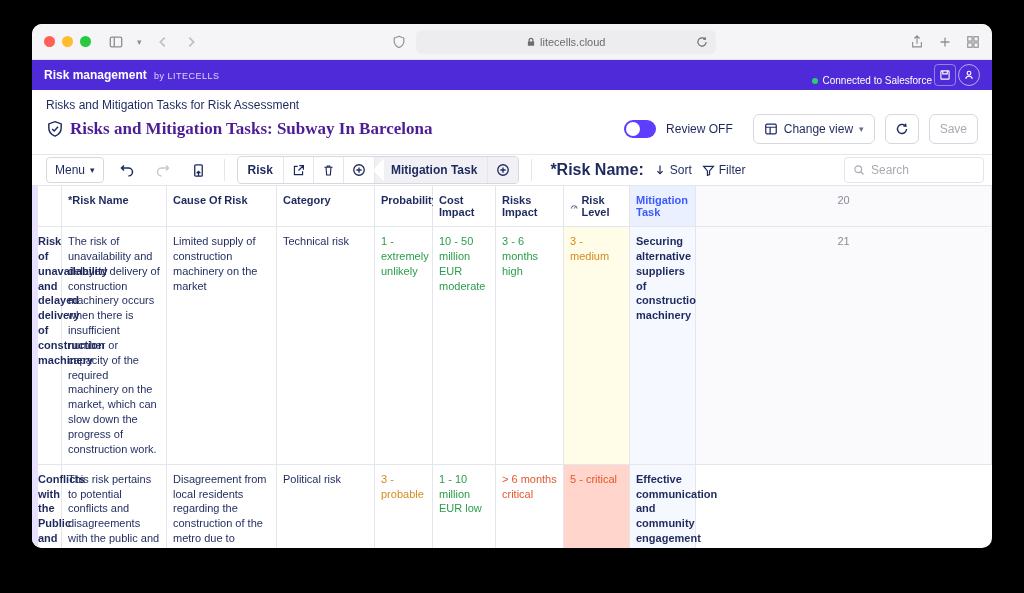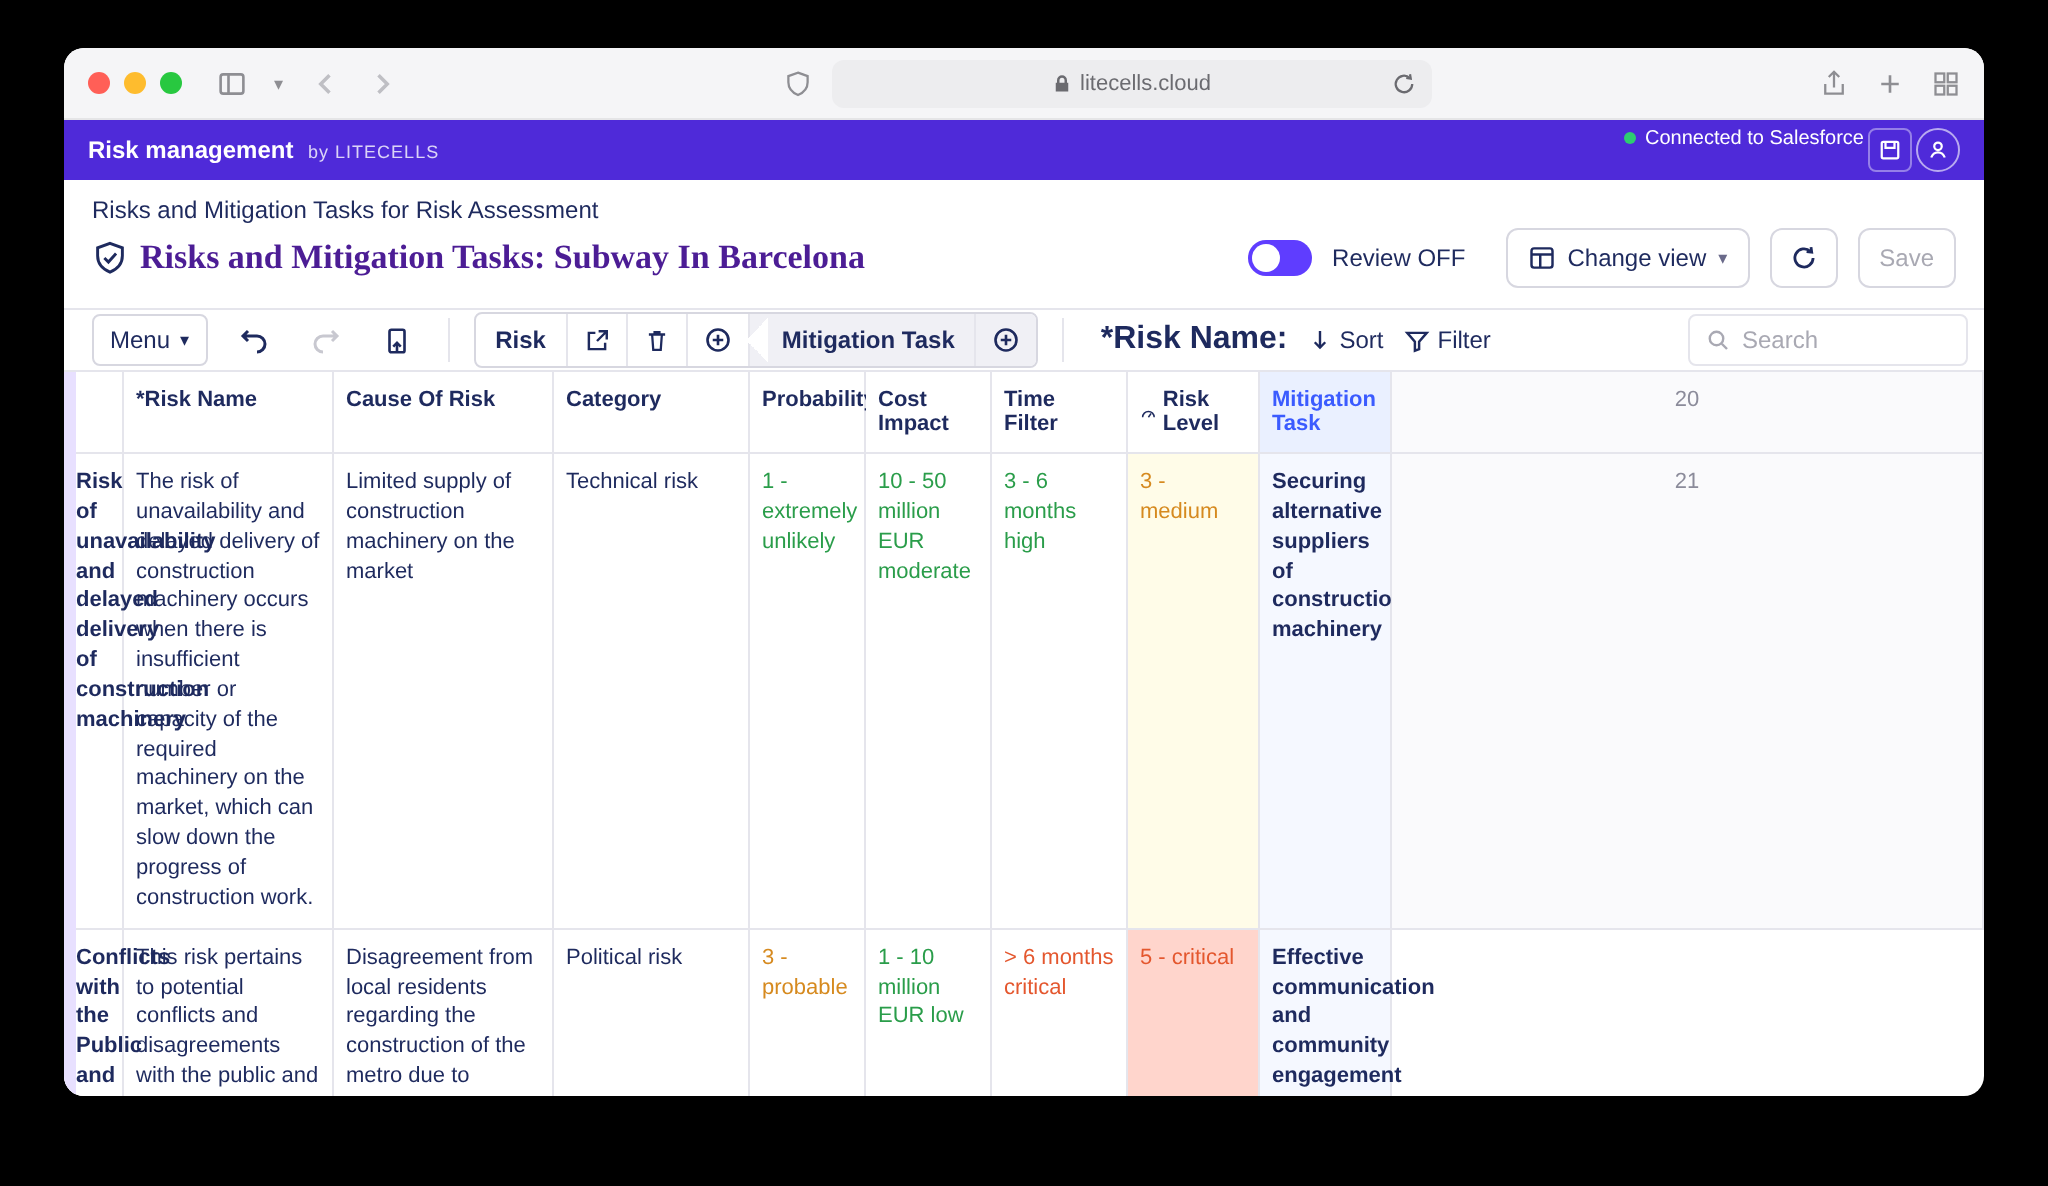--- a/index.html
+++ b/index.html
@@ -17,21 +17,21 @@
 .addr { flex:1; display:flex; justify-content:center; align-items:center; gap:10px; }
 .addr-shield { color:#8e8e93; }
 .addr-bar { width:300px; height:24px; background:#ededef; border-radius:6px; display:flex; align-items:center; justify-content:center; font-size:11px; color:#6b6b70; position:relative; }
 .addr-bar .lock { margin-right:4px; }
 .addr-reload { position:absolute; right:8px; color:#6b6b70; }
 .tb-right { display:flex; align-items:center; gap:14px; color:#8e8e93; }
 
 .purplebar { height:30px; background:#4f2ad9; display:flex; align-items:center; padding:0 12px; color:#fff; flex:0 0 auto; }
 .brand { font-size:12px; font-weight:600; }
 .brand .by { font-size:9px; font-weight:400; opacity:0.8; margin-left:4px; letter-spacing:0.5px; }
-.pb-right { margin-left:auto; display:flex; align-items:flex-start; gap:2px; font-size:10px; }
+.pb-right { margin-left:auto; display:flex; align-items:flex-end; gap:2px; font-size:10px; }
 .pb-status .sd { display:inline-block; width:6px; height:6px; border-radius:50%; background:#2ecc71; margin-right:4px; vertical-align:middle; }
 .pb-ico { width:22px; height:22px; border:1px solid rgba(255,255,255,0.4); border-radius:4px; display:flex; align-items:center; justify-content:center; }
 .pb-avatar { width:22px; height:22px; border:1px solid rgba(255,255,255,0.6); border-radius:50%; display:flex; align-items:center; justify-content:center; }
 
 .header { padding:8px 14px 10px; flex:0 0 auto; }
 .crumb { font-size:12px; color:#1e2a5e; margin-bottom:2px; }
 .titlerow { display:flex; align-items:center; }
 .shieldico { color:#1e2a5e; margin-right:6px; }
 .pagetitle { font-size:17px; font-weight:700; color:#4c1d95;font-family:Liberation Serif, serif; }
 .titleright { margin-left:auto; display:flex; align-items:center; gap:10px; }
@@ -291,21 +291,21 @@
 
   <div class="grid">
     <div class="leftedge"></div>
     <div class="gridinner">
       <div class="gh num"></div>
       <div class="gh rn">*Risk Name</div>
       <div class="gh">Cause Of Risk</div>
       <div class="gh">Category</div>
       <div class="gh">Probability</div>
       <div class="gh">Cost Impact</div>
-      <div class="gh">Time Filter</div>
+      <div class="gh">Risks Impact</div>
       <div class="gh icon-hdr">
           <svg width="11" height="11" viewBox="0 0 16 16" fill="none" stroke="currentColor" stroke-width="1.4">
             <path d="M2.5 12a5.5 5.5 0 0 1 11 0"></path>
             <line x1="8" y1="12" x2="10.5" y2="8.5"></line>
           </svg>
           <span>Risk Level</span>
         </div>
       <div class="gh mithdr">Mitigation Task</div>
 
       <div class="gc num row1">20</div>

